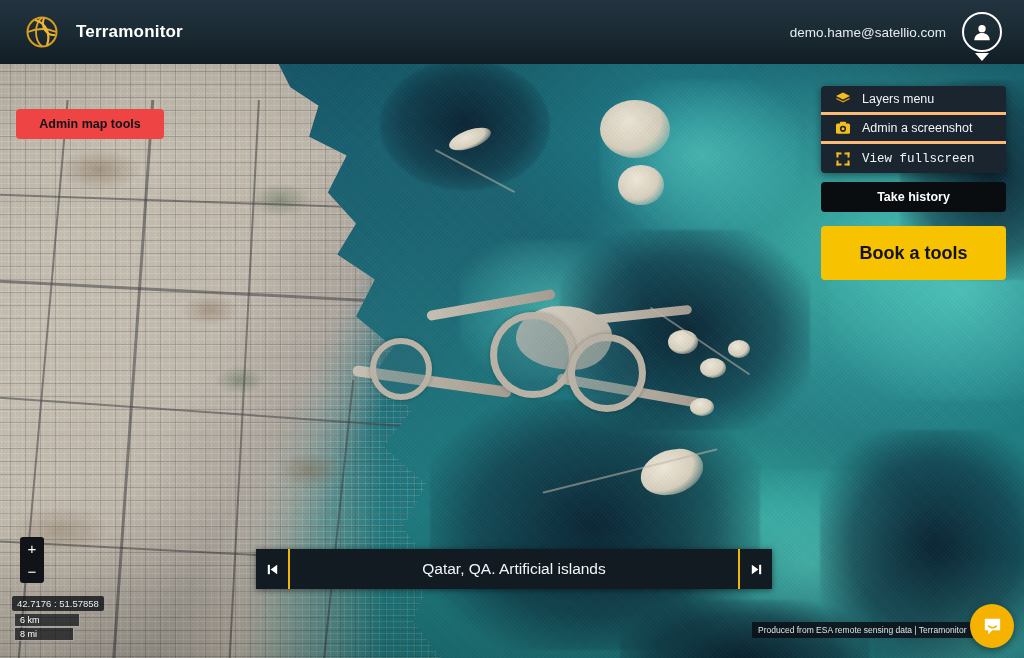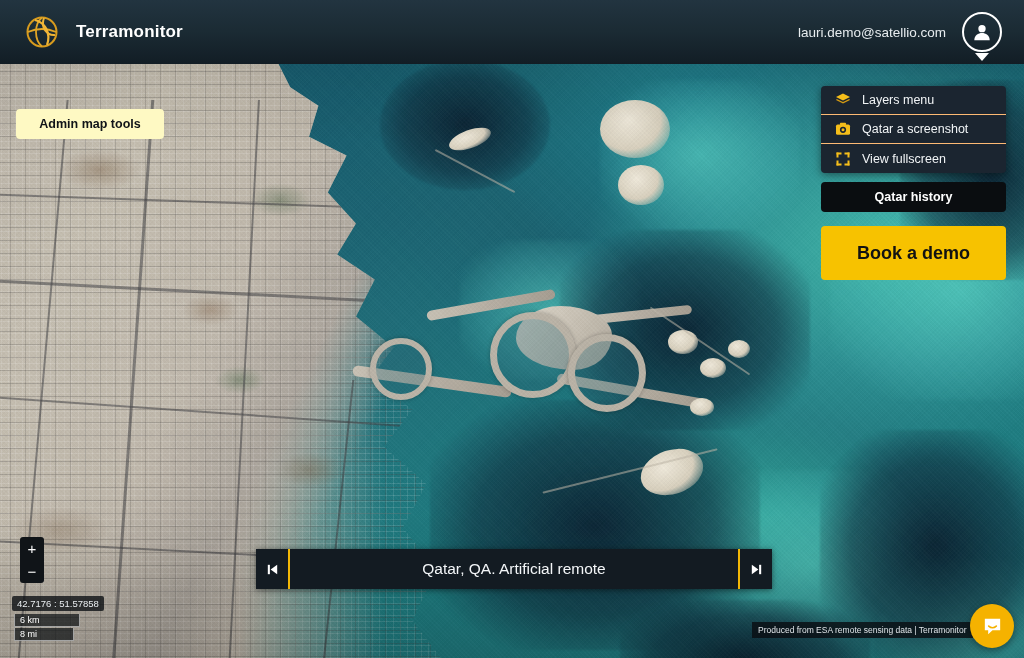--- a/index.html
+++ b/index.html
@@ -172,37 +172,37 @@
   }
   .caret-down {
     position:absolute; left:50%; transform:translateX(-50%); bottom:-9px;
     width:0; height:0; border-left:7px solid transparent; border-right:7px solid transparent;
     border-top:8px solid #ffffff;
   }
 
   
   .admin-btn {
     position:absolute; left:16px; top:109px; width:148px; height:30px;
-    background:#fef9c3; color:#111418; border:none; border-radius:4px;
+    background:#ef4444; color:#111418; border:none; border-radius:4px;
     font-size:12.5px; font-weight:bold; cursor:pointer; z-index:30;
     font-family:"Liberation Sans", sans-serif;
   }
 
   
   .right-panel { position:absolute; left:821px; top:86px; width:185px; z-index:30; }
   .menu-card {
     background:#1b2530; border-radius:4px; overflow:hidden;
     box-shadow:0 2px 8px rgba(0,0,0,0.45);
   }
   .menu-item {
     display:flex; align-items:center; gap:11px;
     height:29px; padding:0 0 0 14px; cursor:pointer;
-    border-bottom:1px solid #fdba74;
-  }
-  .menu-item:last-child { border-bottom:none; }
+    border-bottom:3px solid #fdba74;
+  }
+  .menu-item:last-child { border-bottom:none;font-family:Liberation Mono, monospace; }
   .menu-item span.lbl { color:#f1f4f6; font-size:12.5px; }
   .mi-icon { width:16px; height:16px; display:flex; align-items:center; justify-content:center; }
 
   .hist-btn {
     margin-top:9px; width:185px; height:30px;
     background:#0a0d10; color:#ffffff; border:none; border-radius:4px;
     font-size:12.5px; font-weight:bold; cursor:pointer;
     font-family:"Liberation Sans", sans-serif;
   }
   .demo-btn {
@@ -340,21 +340,21 @@
           <path d="M20 5.5 C12 12, 12 28, 20 34.5" fill="none" stroke="#e0a526" stroke-width="1.8"></path>
           <path d="M5.8 20 Q20 14, 34.2 20" fill="none" stroke="#e0a526" stroke-width="1.8"></path>
           <path d="M13 8 C24 11, 29 22, 25 33" fill="none" stroke="#f0b537" stroke-width="2.2"></path>
           <path d="M22 6 C18 16, 26 24, 33 23" fill="none" stroke="#f0b537" stroke-width="2"></path>
         </svg>
       </span>
       <span class="brand-name">Terramonitor</span>
     </div>
 
     <div class="header-right">
-      <span class="user-email">lauri.demo@satellio.com</span>
+      <span class="user-email">demo.hame@satellio.com</span>
       <span class="avatar-wrap">
         <span class="avatar">
           <svg viewBox="0 0 24 24" width="22" height="22">
             <circle cx="12" cy="8.4" r="4" fill="#ffffff"></circle>
             <path d="M3.6 21 C3.6 15.6 8 13.2 12 13.2 C16 13.2 20.4 15.6 20.4 21 Z" fill="#ffffff"></path>
           </svg>
         </span>
         <span class="caret-down"></span>
       </span>
     </div>
@@ -377,21 +377,21 @@
 
       <div class="menu-item">
         <span class="mi-icon">
           <svg viewBox="0 0 16 16" width="16" height="16">
             <rect x="1" y="3.6" width="14" height="10.2" rx="1.6" fill="#f5be1a"></rect>
             <rect x="5" y="1.8" width="6" height="2.6" rx="0.8" fill="#f5be1a"></rect>
             <circle cx="8" cy="8.8" r="3.1" fill="#1b2530"></circle>
             <circle cx="8" cy="8.8" r="1.5" fill="#f5be1a"></circle>
           </svg>
         </span>
-        <span class="lbl">Qatar a screenshot</span>
+        <span class="lbl">Admin a screenshot</span>
       </div>
 
       <div class="menu-item">
         <span class="mi-icon">
           <svg viewBox="0 0 16 16" width="16" height="16">
             <g fill="#f5be1a">
               <rect x="1.5" y="1.5" width="5" height="2"></rect>
                 <rect x="1.5" y="1.5" width="2" height="5"></rect>
               <rect x="9.5" y="1.5" width="5" height="2"></rect>
                 <rect x="12.5" y="1.5" width="2" height="5"></rect>
@@ -400,41 +400,41 @@
               <rect x="9.5" y="12.5" width="5" height="2"></rect>
                 <rect x="12.5" y="9.5" width="2" height="5"></rect>
             </g>
           </svg>
         </span>
         <span class="lbl">View fullscreen</span>
       </div>
 
     </div>
 
-    <button class="hist-btn">Qatar history</button>
-    <button class="demo-btn">Book a demo</button>
+    <button class="hist-btn">Take history</button>
+    <button class="demo-btn">Book a tools</button>
   </div>
 
   <div class="zoom-ctrl">
     <div class="zoom-btn">+</div>
     <div class="zoom-btn">−</div>
   </div>
 
   <div class="coords">42.7176 : 51.57858</div>
   <div class="scalebar scale-km">6 km</div>
   <div class="scalebar scale-mi">8 mi</div>
 
   <div class="timeline">
     <div class="tl-btn tl-prev">
       <svg viewBox="0 0 16 16" width="15" height="15">
         <rect x="3" y="3" width="2.2" height="10" fill="#ffffff"></rect>
         <path d="M13 3 L13 13 L6 8 Z" fill="#ffffff"></path>
       </svg>
     </div>
-    <div class="tl-label">Qatar, QA. Artificial remote</div>
+    <div class="tl-label">Qatar, QA. Artificial islands</div>
     <div class="tl-btn tl-next">
       <svg viewBox="0 0 16 16" width="15" height="15">
         <path d="M3 3 L3 13 L10 8 Z" fill="#ffffff"></path>
         <rect x="10.8" y="3" width="2.2" height="10" fill="#ffffff"></rect>
       </svg>
     </div>
   </div>
 
   <div class="attribution">Produced from ESA remote sensing data | Terramonitor</div>
 

